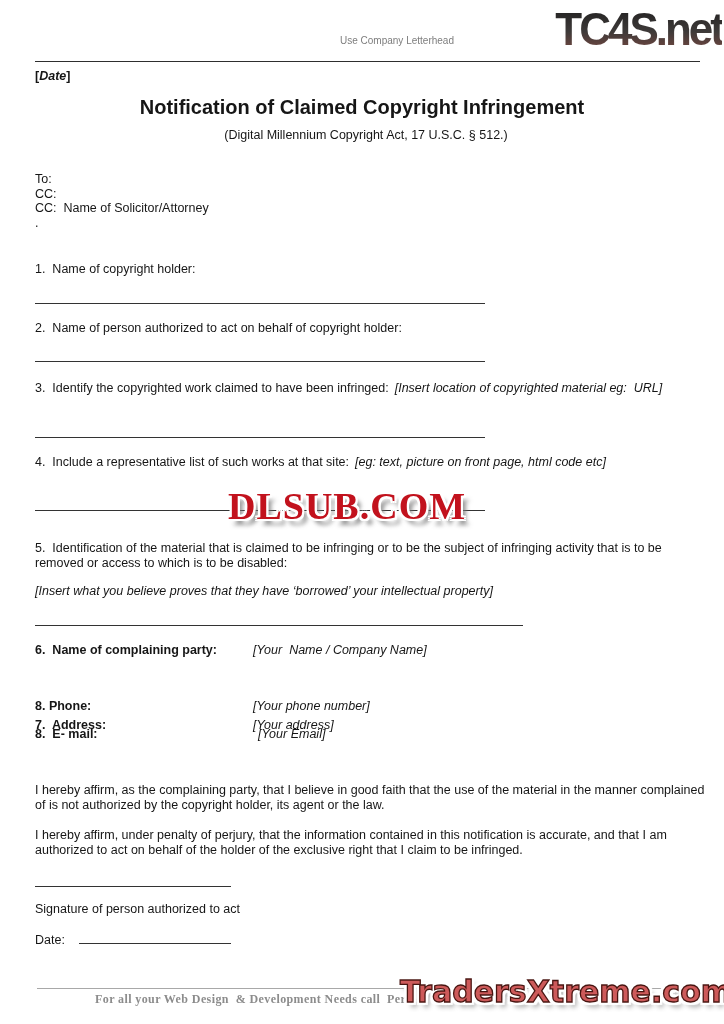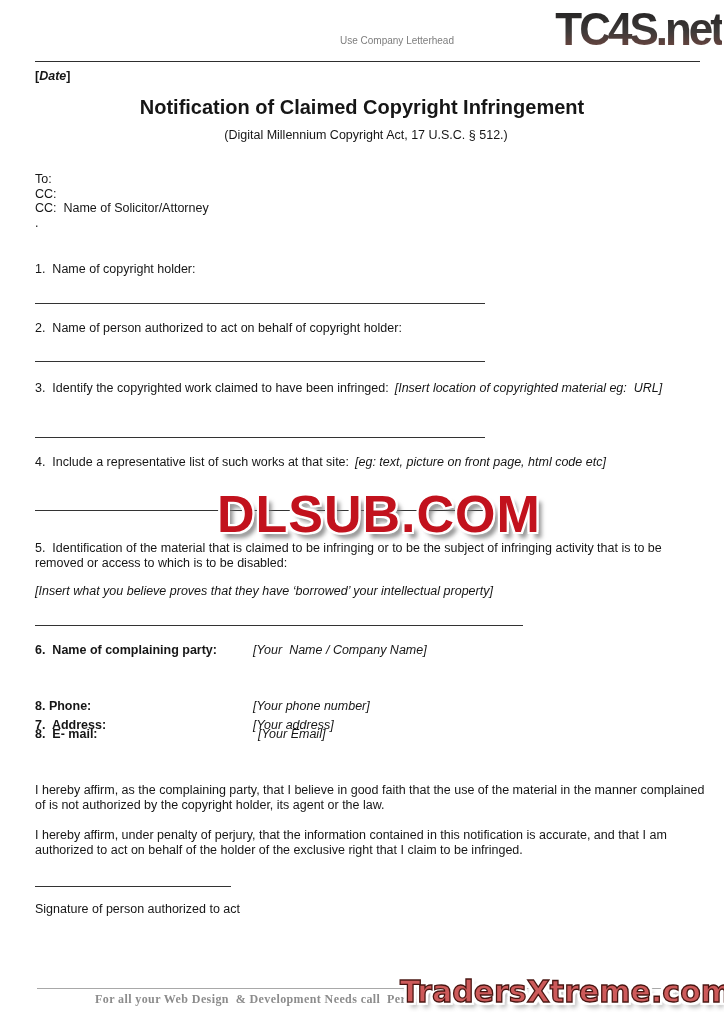--- a/index.html
+++ b/index.html
@@ -53,23 +53,23 @@
   .footer-rule{left:37px;width:663px;top:988px;border-top:1px solid #a8a8a8;height:0;}
   .footer-text{
     left:95px;top:992px;
     font-family:"Liberation Serif",serif;font-weight:bold;
     font-size:12px;letter-spacing:0.4px;
     color:var(--footer-gray,#8c8c8c);
   }
 
   
   .wm-dlsub{
-    left:217px;top:484px;
-    font-family:Liberation Sans, sans-serif;font-weight:bold;
-    font-size:52px;letter-spacing:1px;
+    left:228px;top:484px;
+    font-family:Liberation Serif, serif;font-weight:bold;
+    font-size:38px;letter-spacing:1px;
     color:var(--dlsub-red,#c2121d);
     text-shadow:
       -2px -2px 0 #fff, 2px -2px 0 #fff, -2px 2px 0 #fff, 2px 2px 0 #fff,
       -2px 0 0 #fff, 2px 0 0 #fff, 0 -2px 0 #fff, 0 2px 0 #fff,
       5px 6px 4px rgba(120,120,120,.8);
     z-index:5;
   }
   .wm-traders{
     right:-8px;top:974px;
     font-family:"DejaVu Sans",sans-serif;font-weight:bold;
@@ -143,18 +143,21 @@
   </div>
   <div class="abs field-row" style="top:727px;">
     <span class="field-label bindtext">8.  E- mail:</span><span class="field-value bindtext" style="padding-left:5px;">[Your Email]</span>
   </div>
 
   <div class="abs para bindtext" style="top:783px;">I hereby affirm, as the complaining party, that I believe in good faith that the use of the material in the manner complained of is not authorized by the copyright holder, its agent or the law.</div>
   <div class="abs para bindtext" style="top:828px;">I hereby affirm, under penalty of perjury, that the information contained in this notification is accurate, and that I am authorized to act on behalf of the holder of the exclusive right that I claim to be infringed.</div>
 
   <div class="abs sig-line"></div>
   <div class="abs sig-caption bindtext">Signature of person authorized to act</div>
+  <div class="abs date-row">
+    <span class="bindtext">Date:</span><span class="date-blank"></span>
+  </div>
 
   <div class="abs footer-rule"></div>
   <div class="abs footer-text bindtext">For all your Web Design  &amp; Development Needs call  Peri</div>
   <div class="abs wm-traders bindtext">TradersXtreme.com</div>
 
 </div>
 
 </body></html>

